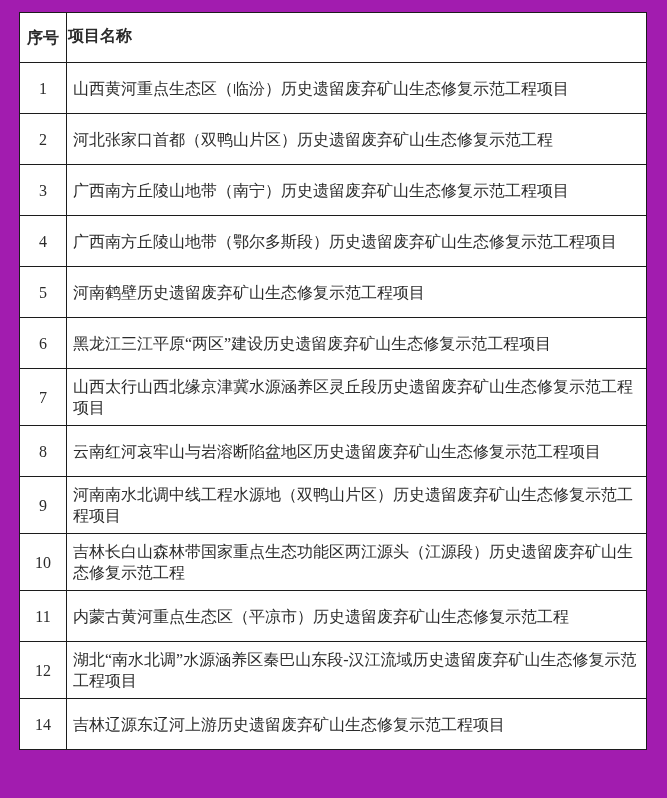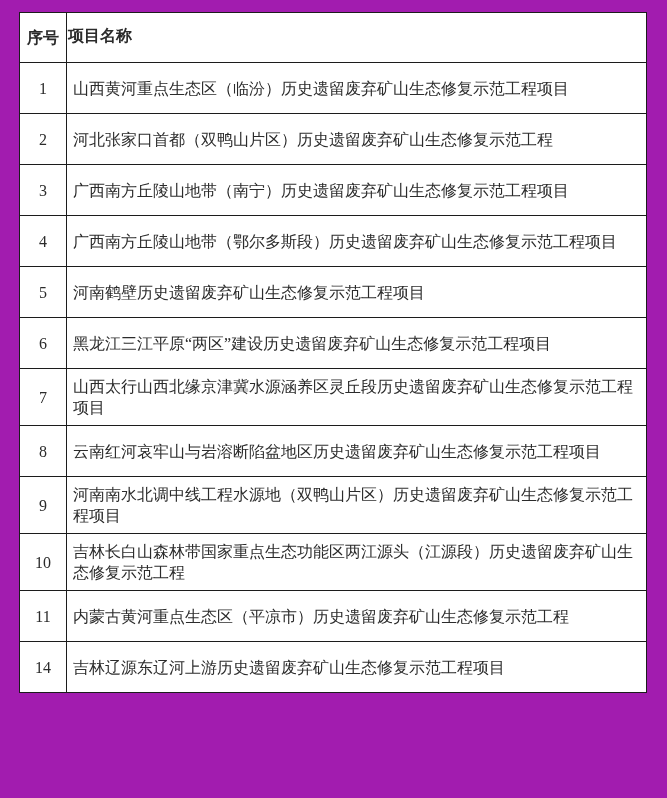--- a/index.html
+++ b/index.html
@@ -107,19 +107,23 @@
       </tr>
       <tr class="body-row">
         <td class="cell-no">10</td>
         <td class="cell-name">吉林长白山森林带国家重点生态功能区两江源头（江源段）历史遗留废弃矿山生态修复示范工程</td>
       </tr>
       <tr class="body-row">
         <td class="cell-no">11</td>
         <td class="cell-name">内蒙古黄河重点生态区（平凉市）历史遗留废弃矿山生态修复示范工程</td>
       </tr>
       <tr class="body-row">
+        <td class="cell-no">12</td>
+        <td class="cell-name">湖北“南水北调”水源涵养区秦巴山东段-汉江流域历史遗留废弃矿山生态修复示范工程项目</td>
+      </tr>
+      <tr class="body-row">
         <td class="cell-no">14</td>
         <td class="cell-name">吉林辽源东辽河上游历史遗留废弃矿山生态修复示范工程项目</td>
       </tr>
 
     </tbody>
   </table>
 </div>
 
 </body></html>

